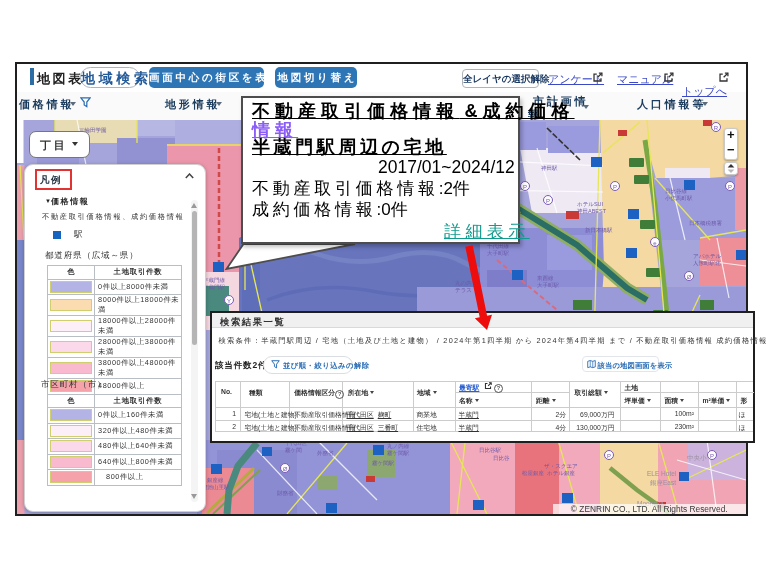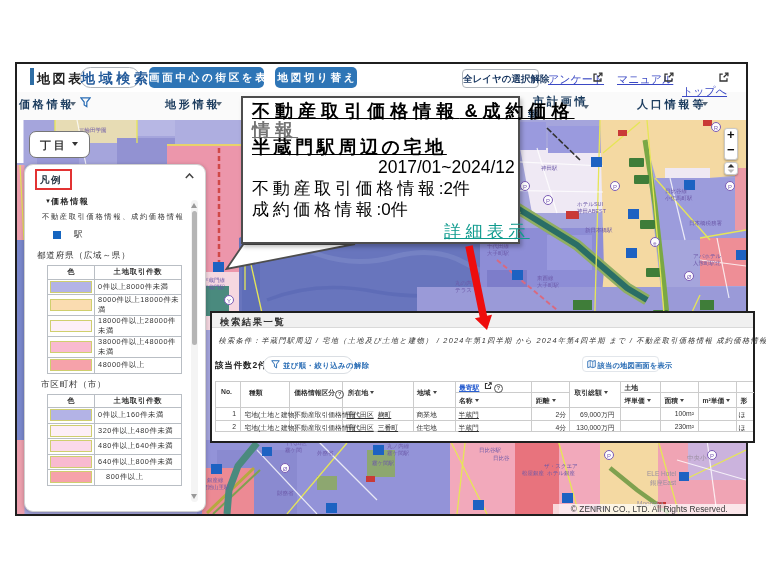--- a/index.html
+++ b/index.html
@@ -312,21 +312,21 @@
 <div class="abs legend"></div>
 <div class="abs" style="left:35px;top:169px;width:37px;height:21px;border:2px solid #e23333;box-sizing:border-box;"></div>
 <div class="abs nw" style="left:40px;top:174px;font-size:9.5px;font-weight:bold;color:#1b2b3a;"><span style="letter-spacing:.15em;">凡例</span></div>
 <svg class="abs" style="left:185px;top:173px;" width="9" height="6" viewBox="0 0 9 6">
     <polyline points="0.8,5 4.5,1 8.2,5" fill="none" stroke="#444" stroke-width="1.5"></polyline>
   </svg>
 <div class="abs nw" style="left:45px;top:196px;font-size:8px;font-weight:bold;color:#222;"><span style="font-size:6px;vertical-align:1px;">▼</span><span style="letter-spacing:.2em;">価格情報</span></div>
 <div class="abs lg-t nw" style="left:42px;top:212px;font-size:7.3px;"><span style="letter-spacing:.22em;">不動産取引価格情報、成約価格情報</span></div>
 <div class="abs" style="left:53px;top:231px;width:8px;height:8px;background:#1565c0;"></div>
 <div class="abs lg-t nw" style="left:74px;top:229px;font-size:8.5px;">駅</div>
-<div class="abs lg-t nw" style="left:37px;top:250px;font-size:8.5px;"><span style="letter-spacing:.1em;">都道府県（広域～県）</span></div>
+<div class="abs lg-t nw" style="left:45px;top:250px;font-size:8.5px;"><span style="letter-spacing:.1em;">都道府県（広域～県）</span></div>
 <div class="abs" style="left:47px;top:265px;">
 <table class="lgt" style="table-layout:fixed;">
 <tbody>
         <tr>
           <th style="width:46px;height:12.5px;font-weight:bold;">色</th>
           <th style="width:86px;font-weight:bold;"><span style="letter-spacing:.12em;">土地取引件数</span></th>
         </tr>
 <tr>
           <td style="height:14.5px;">
             <div class="sw" style="background:#b3b3e6;"></div>
@@ -337,20 +337,26 @@
           <td style="height:14.5px;">
             <div class="sw" style="background:#fadcb0;"></div>
           </td>
           <td style="padding-left:3px;"><span style="letter-spacing:.08em;">8000件以上18000件未満</span></td>
         </tr>
 <tr>
           <td style="height:14.5px;">
             <div class="sw" style="background:#fdeff7;"></div>
           </td>
           <td style="padding-left:3px;"><span style="letter-spacing:.08em;">18000件以上28000件未満</span></td>
+        </tr>
+<tr>
+          <td style="height:14.5px;">
+            <div class="sw" style="background:#fbd9ea;"></div>
+          </td>
+          <td style="padding-left:3px;"><span style="letter-spacing:.08em;">28000件以上38000件未満</span></td>
         </tr>
 <tr>
           <td style="height:14.5px;">
             <div class="sw" style="background:#f9bad0;"></div>
           </td>
           <td style="padding-left:3px;"><span style="letter-spacing:.08em;">38000件以上48000件未満</span></td>
         </tr>
 <tr>
           <td style="height:14.5px;">
             <div class="sw" style="background:#f6a2aa;"></div>
@@ -407,30 +413,30 @@
   </svg>
 <div class="abs" style="left:191.5px;top:211px;width:5.5px;height:134px;background:#b5b5b5;border-radius:3px;"></div>
 <svg class="abs" style="left:191px;top:494px;" width="6" height="5" viewBox="0 0 6 5">
     <polygon points="3,5 6,0 0,0" fill="#999"></polygon>
   </svg>
 <svg class="abs" style="left:200px;top:230px;" width="180" height="50" viewBox="0 0 180 50">
     <polygon points="43.5,14 155,14 26.5,39" fill="#fff" stroke="#4d4d4d" stroke-width="1.8"></polygon>
   </svg>
 <div class="abs popup"></div>
 <div class="abs nw" style="left:252px;top:99px;font-size:18px;font-weight:bold;color:#000;text-decoration:underline;"><span class="j" style="letter-spacing:.28em;">不動産取引価格情報</span> &amp; <span class="j" style="letter-spacing:.28em;margin-right:-.3em;">成約価格</span></div>
-<div class="abs nw" style="left:252px;top:117.5px;font-size:18px;font-weight:bold;color:#737373;text-decoration:underline;"><span class="j" style="letter-spacing:.28em;margin-right:-.3em;">情報</span></div>
+<div class="abs nw" style="left:252px;top:117.5px;font-size:18px;font-weight:bold;color:#8b5cf6;text-decoration:underline;"><span class="j" style="letter-spacing:.28em;margin-right:-.3em;">情報</span></div>
 <div class="abs nw" style="left:252px;top:135px;font-size:18px;font-weight:bold;color:#000;text-decoration:underline;"><span class="j" style="letter-spacing:.2em;margin-right:-.2em;">半蔵門駅周辺の宅地</span></div>
 <div class="abs nw" style="left:378px;top:157px;font-size:17.5px;color:#000;">2017/01~2024/12</div>
 <div class="abs nw" style="left:252px;top:177px;font-size:17px;color:#000;"><span style="letter-spacing:.22em;">不動産取引価格情報</span>:2件</div>
 <div class="abs nw" style="left:252px;top:198px;font-size:17px;color:#000;"><span style="letter-spacing:.22em;">成約価格情報</span>:0件</div>
 <div class="abs nw" style="left:444px;top:220px;font-size:17px;color:#0f9b8e;text-decoration:underline;"><span class="j" style="margin-right:-.26em;">詳細表示</span></div>
 <div class="abs res" style="left:210px;width:545px;"></div>
 <div class="abs" style="left:212px;top:313px;width:541px;height:14px;background:#f0f0f0;border-bottom:1px solid #d9d9d9;"></div>
 <div class="abs nw" style="left:220px;top:315.5px;font-size:9.3px;font-weight:bold;color:#333;"><span style="letter-spacing:.17em;margin-top:36px;">検索結果一覧</span></div>
-<div class="abs rt nw" style="left:218.5px;top:336px;"><span style="letter-spacing:.17em;font-style:italic;">検索条件：半蔵門駅周辺 / 宅地（土地及び土地と建物） / 2024年第1四半期 から 2024年第4四半期 まで / 不動産取引価格情報 成約価格情報</span></div>
+<div class="abs rt nw" style="left:218.5px;top:336px;"><span style="letter-spacing:.17em;">検索条件：半蔵門駅周辺 / 宅地（土地及び土地と建物） / 2024年第1四半期 から 2024年第4四半期 まで / 不動産取引価格情報 成約価格情報</span></div>
 <div class="abs nw" style="left:215px;top:359.5px;font-size:8.5px;font-weight:bold;color:#222;"><span style="letter-spacing:.1em;">該当件数2件</span></div>
 <div class="abs" style="left:262.5px;top:356px;width:90px;height:18px;box-sizing:border-box;border:1px solid #dadee3;border-radius:9px;background:#fff;"></div>
 <svg class="abs" style="left:271px;top:360px;" width="9" height="9" viewBox="0 0 10 10">
     <path d="M0.8 0.8h8.4L6.2 4.6v4.2L3.8 7.3V4.6z" fill="none" stroke="#2a6db5" stroke-width="1.1"></path>
   </svg>
 <div class="abs nw" style="left:283px;top:361px;font-size:7.3px;color:#2a6db5;font-weight:bold;"><span style="letter-spacing:.07em;">並び順・絞り込みの解除</span></div>
 <div class="abs" style="left:581.9px;top:355.8px;width:77px;height:16.5px;box-sizing:border-box;border:1px solid #e2e6eb;border-radius:4px;background:#fff;"></div>
 <svg class="abs" style="left:587px;top:359.5px;" width="9" height="9" viewBox="0 0 10 10">
     <path d="M0.8 1.5l2.8-0.9 2.8 0.9 2.8-0.9v7l-2.8 0.9-2.8-0.9-2.8 0.9z" fill="none" stroke="#2a6db5" stroke-width="1"></path>
     <line x1="3.6" y1="0.7" x2="3.6" y2="7.7" stroke="#2a6db5" stroke-width="0.8"></line>

